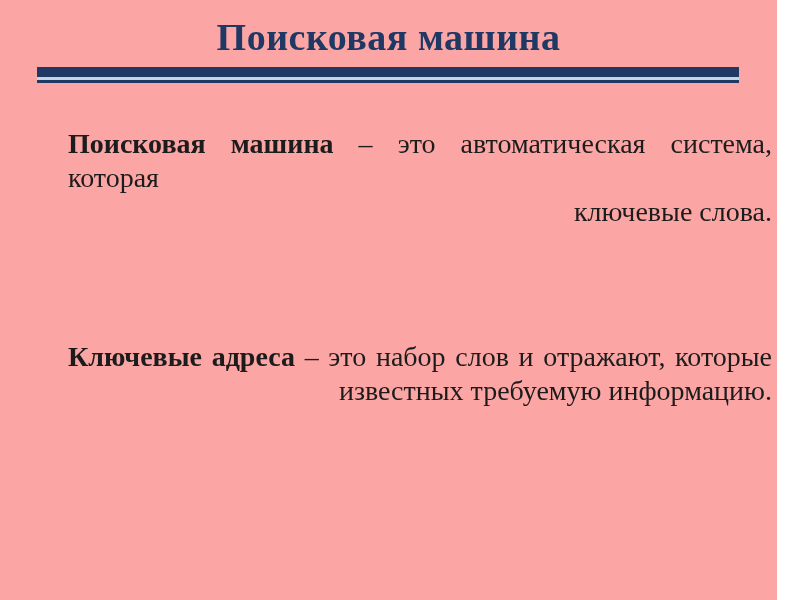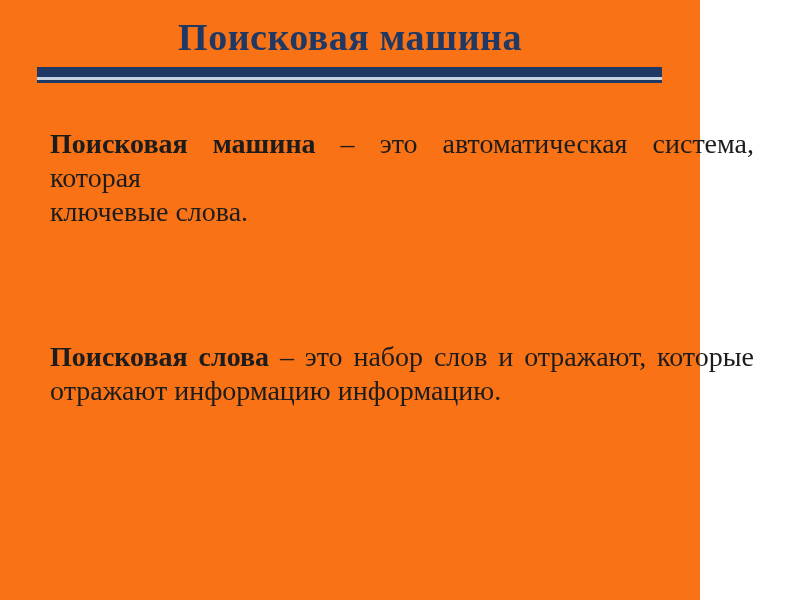--- a/index.html
+++ b/index.html
@@ -6,23 +6,23 @@
     margin: 0;
     padding: 0;
     width: 800px;
     height: 600px;
     background: #ffffff;
     overflow: hidden;
     font-family: "Liberation Serif", "DejaVu Serif", serif;
   }
   .slide {
     position: relative;
-    width: 700px;
+    width: 777px;
     height: 600px;
-    background: #f97316;
+    background: #fca5a5;
   }
   .title {
     position: absolute;
     top: 16px;
     left: 0;
     width: 100%;
     margin: 0;
     text-align: center;
     font-size: 38px;
     line-height: 42px;
@@ -36,33 +36,33 @@
     left: 37px;
     right: 38px;
     font-size: 0;
   }
   .bar-thick { height: 10px; background: #1F3864; }
   .bar-gap   { height: 3px;  background: #C8D3E1; }
   .bar-thin  { height: 3px;  background: #1F3864; }
 
   .para {
     position: absolute;
-    left: 50px;
+    left: 68px;
     width: 704px;
     margin: 0;
     font-size: 28px;
     line-height: 34px;
     color: #1C1C1C;
   }
   #para1 { top: 127px; }
   #para2 { top: 340px; }
 
   .line {
     display: block;
-    text-align: left;
+    text-align: right;
     white-space: normal;
   }
   .line.just {
     text-align: justify;
     text-align-last: justify;
   }
   .term { font-weight: bold; }
 </style>
 </head>
 <body>
@@ -76,17 +76,17 @@
     <div class="bar-gap"></div>
     <div class="bar-thin"></div>
   </div>
 
   <p class="para" id="para1">
     <span class="line just"><b class="term">Поисковая машина</b><span> – это автоматическая система, которая</span></span>
     <span class="line">ключевые слова.</span>
   </p>
 
   <p class="para" id="para2">
-    <span class="line just"><b class="term">Поисковая слова</b><span> – это набор слов и отражают, которые</span></span>
-    <span class="line">отражают информацию информацию.</span>
+    <span class="line just"><b class="term">Ключевые адреса</b><span> – это набор слов и отражают, которые</span></span>
+    <span class="line">известных требуемую информацию.</span>
   </p>
 
 </div>
 
 </body></html>

